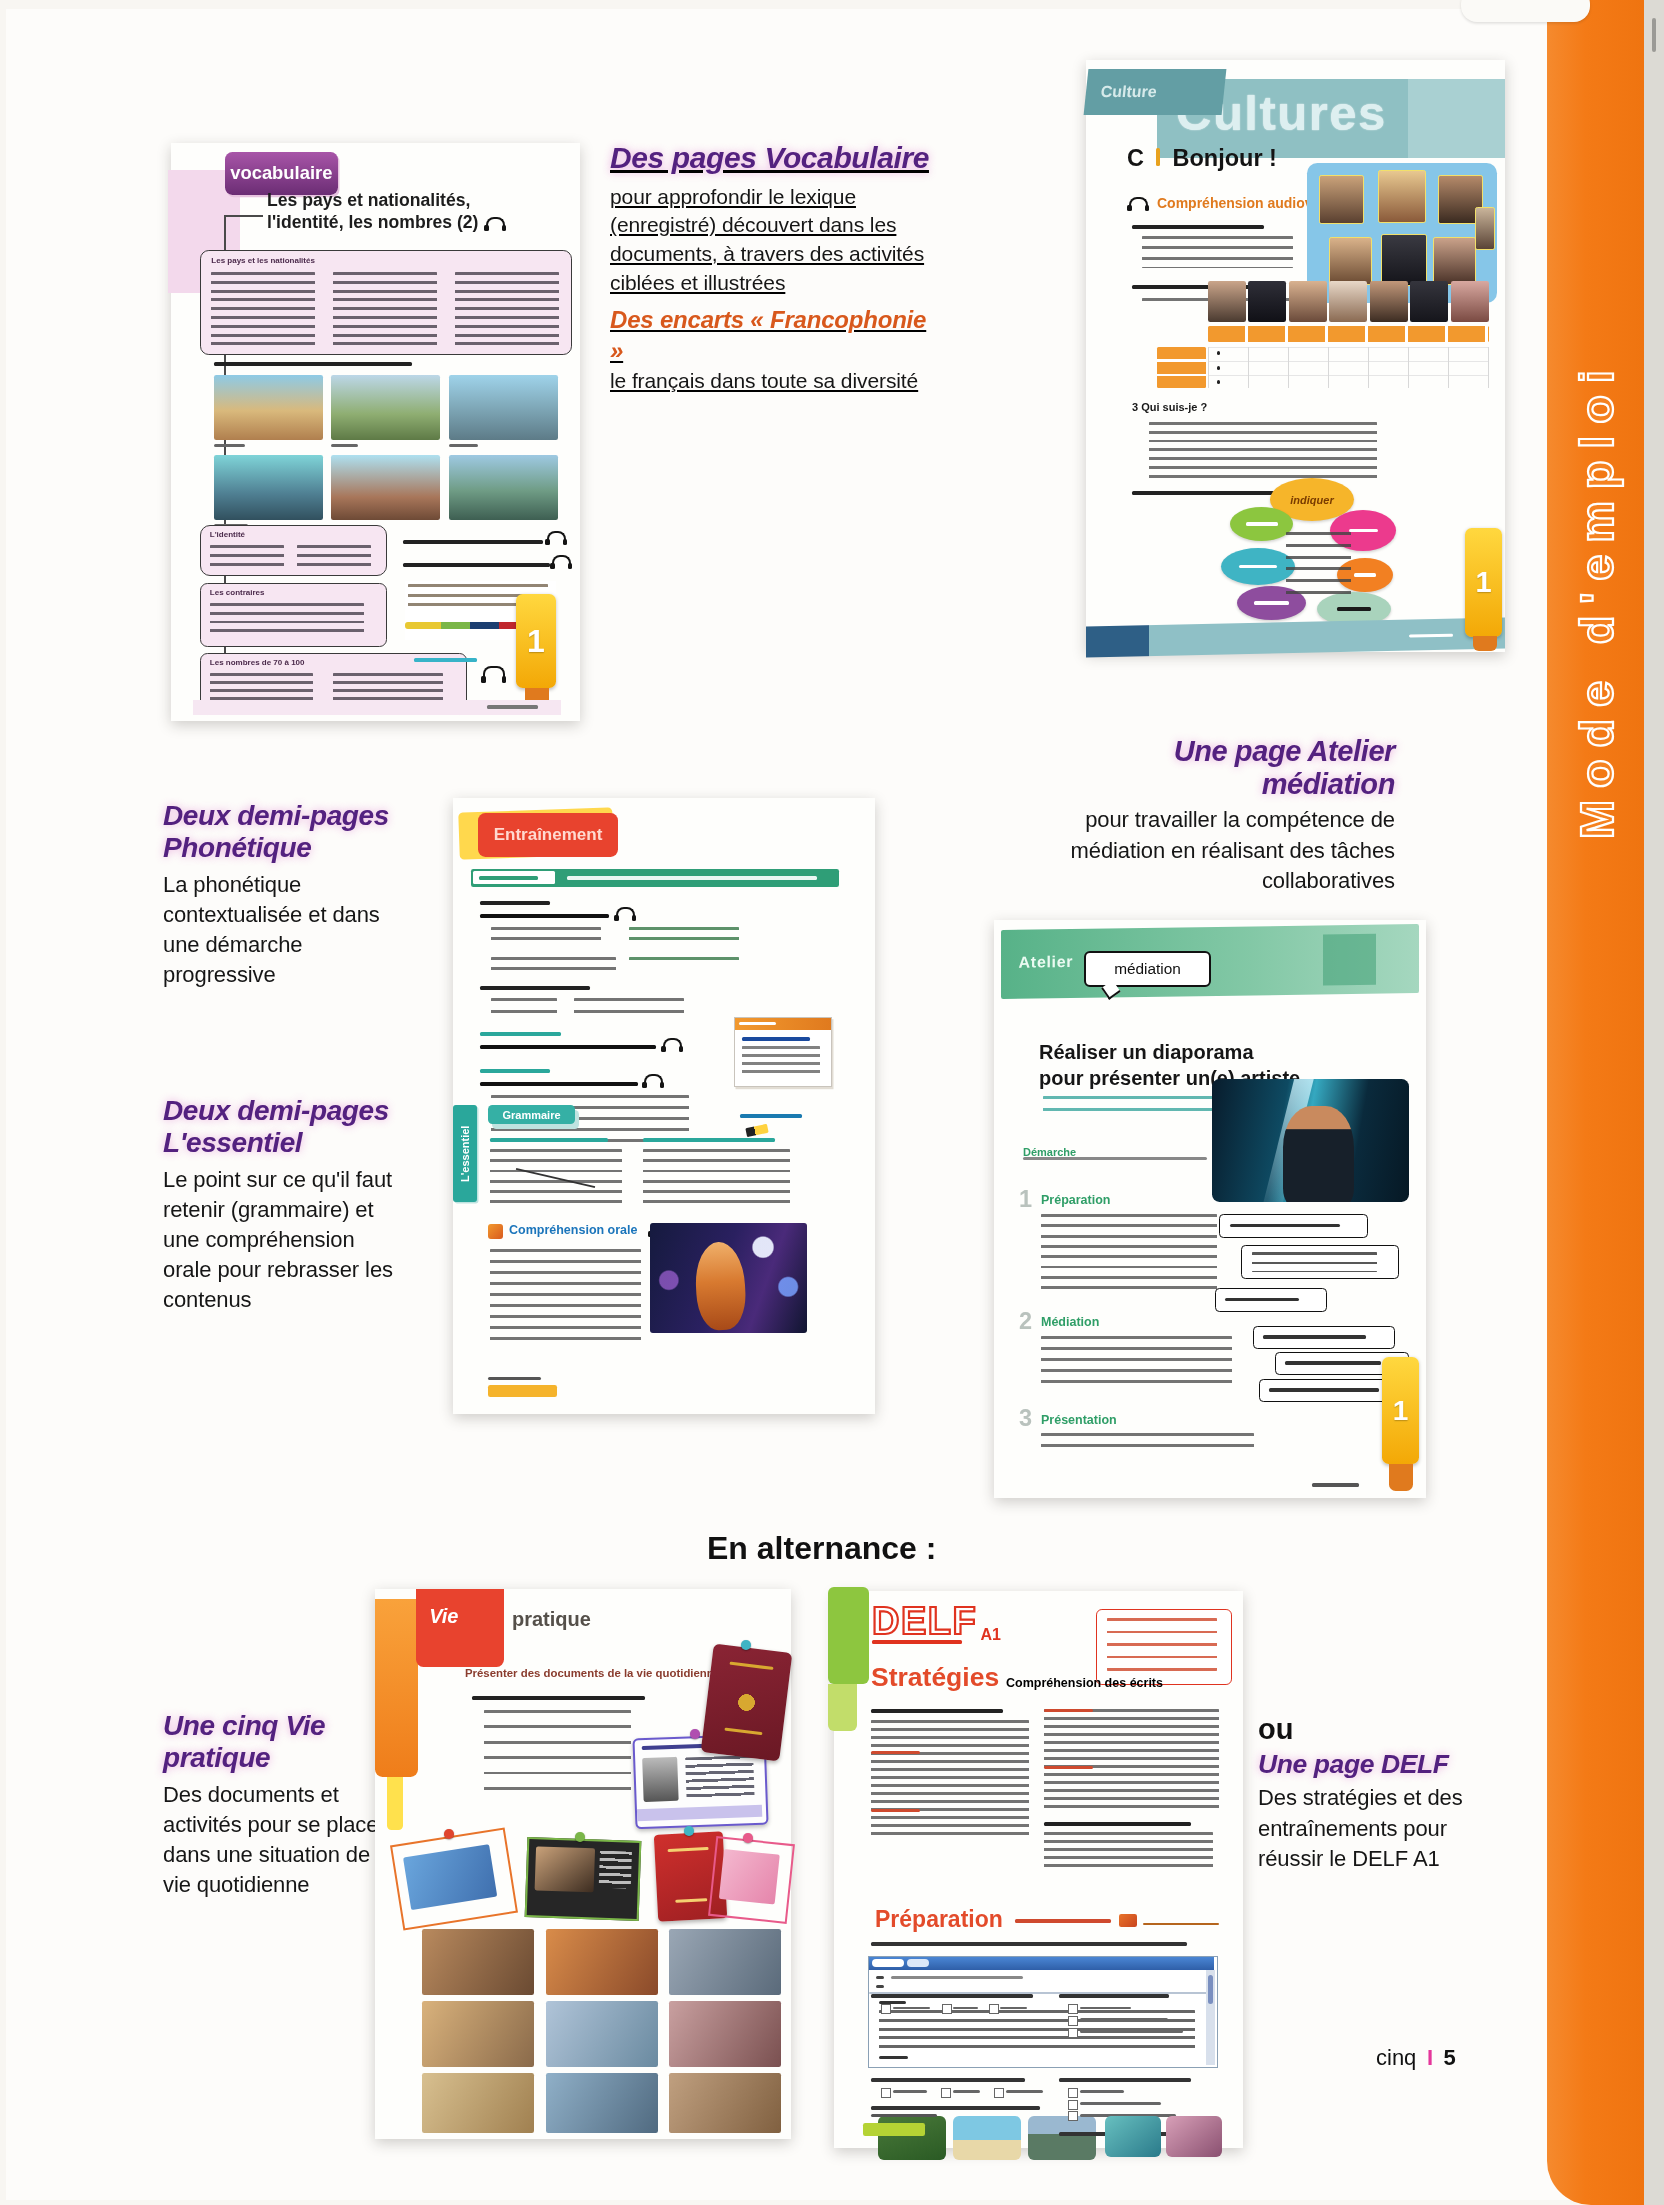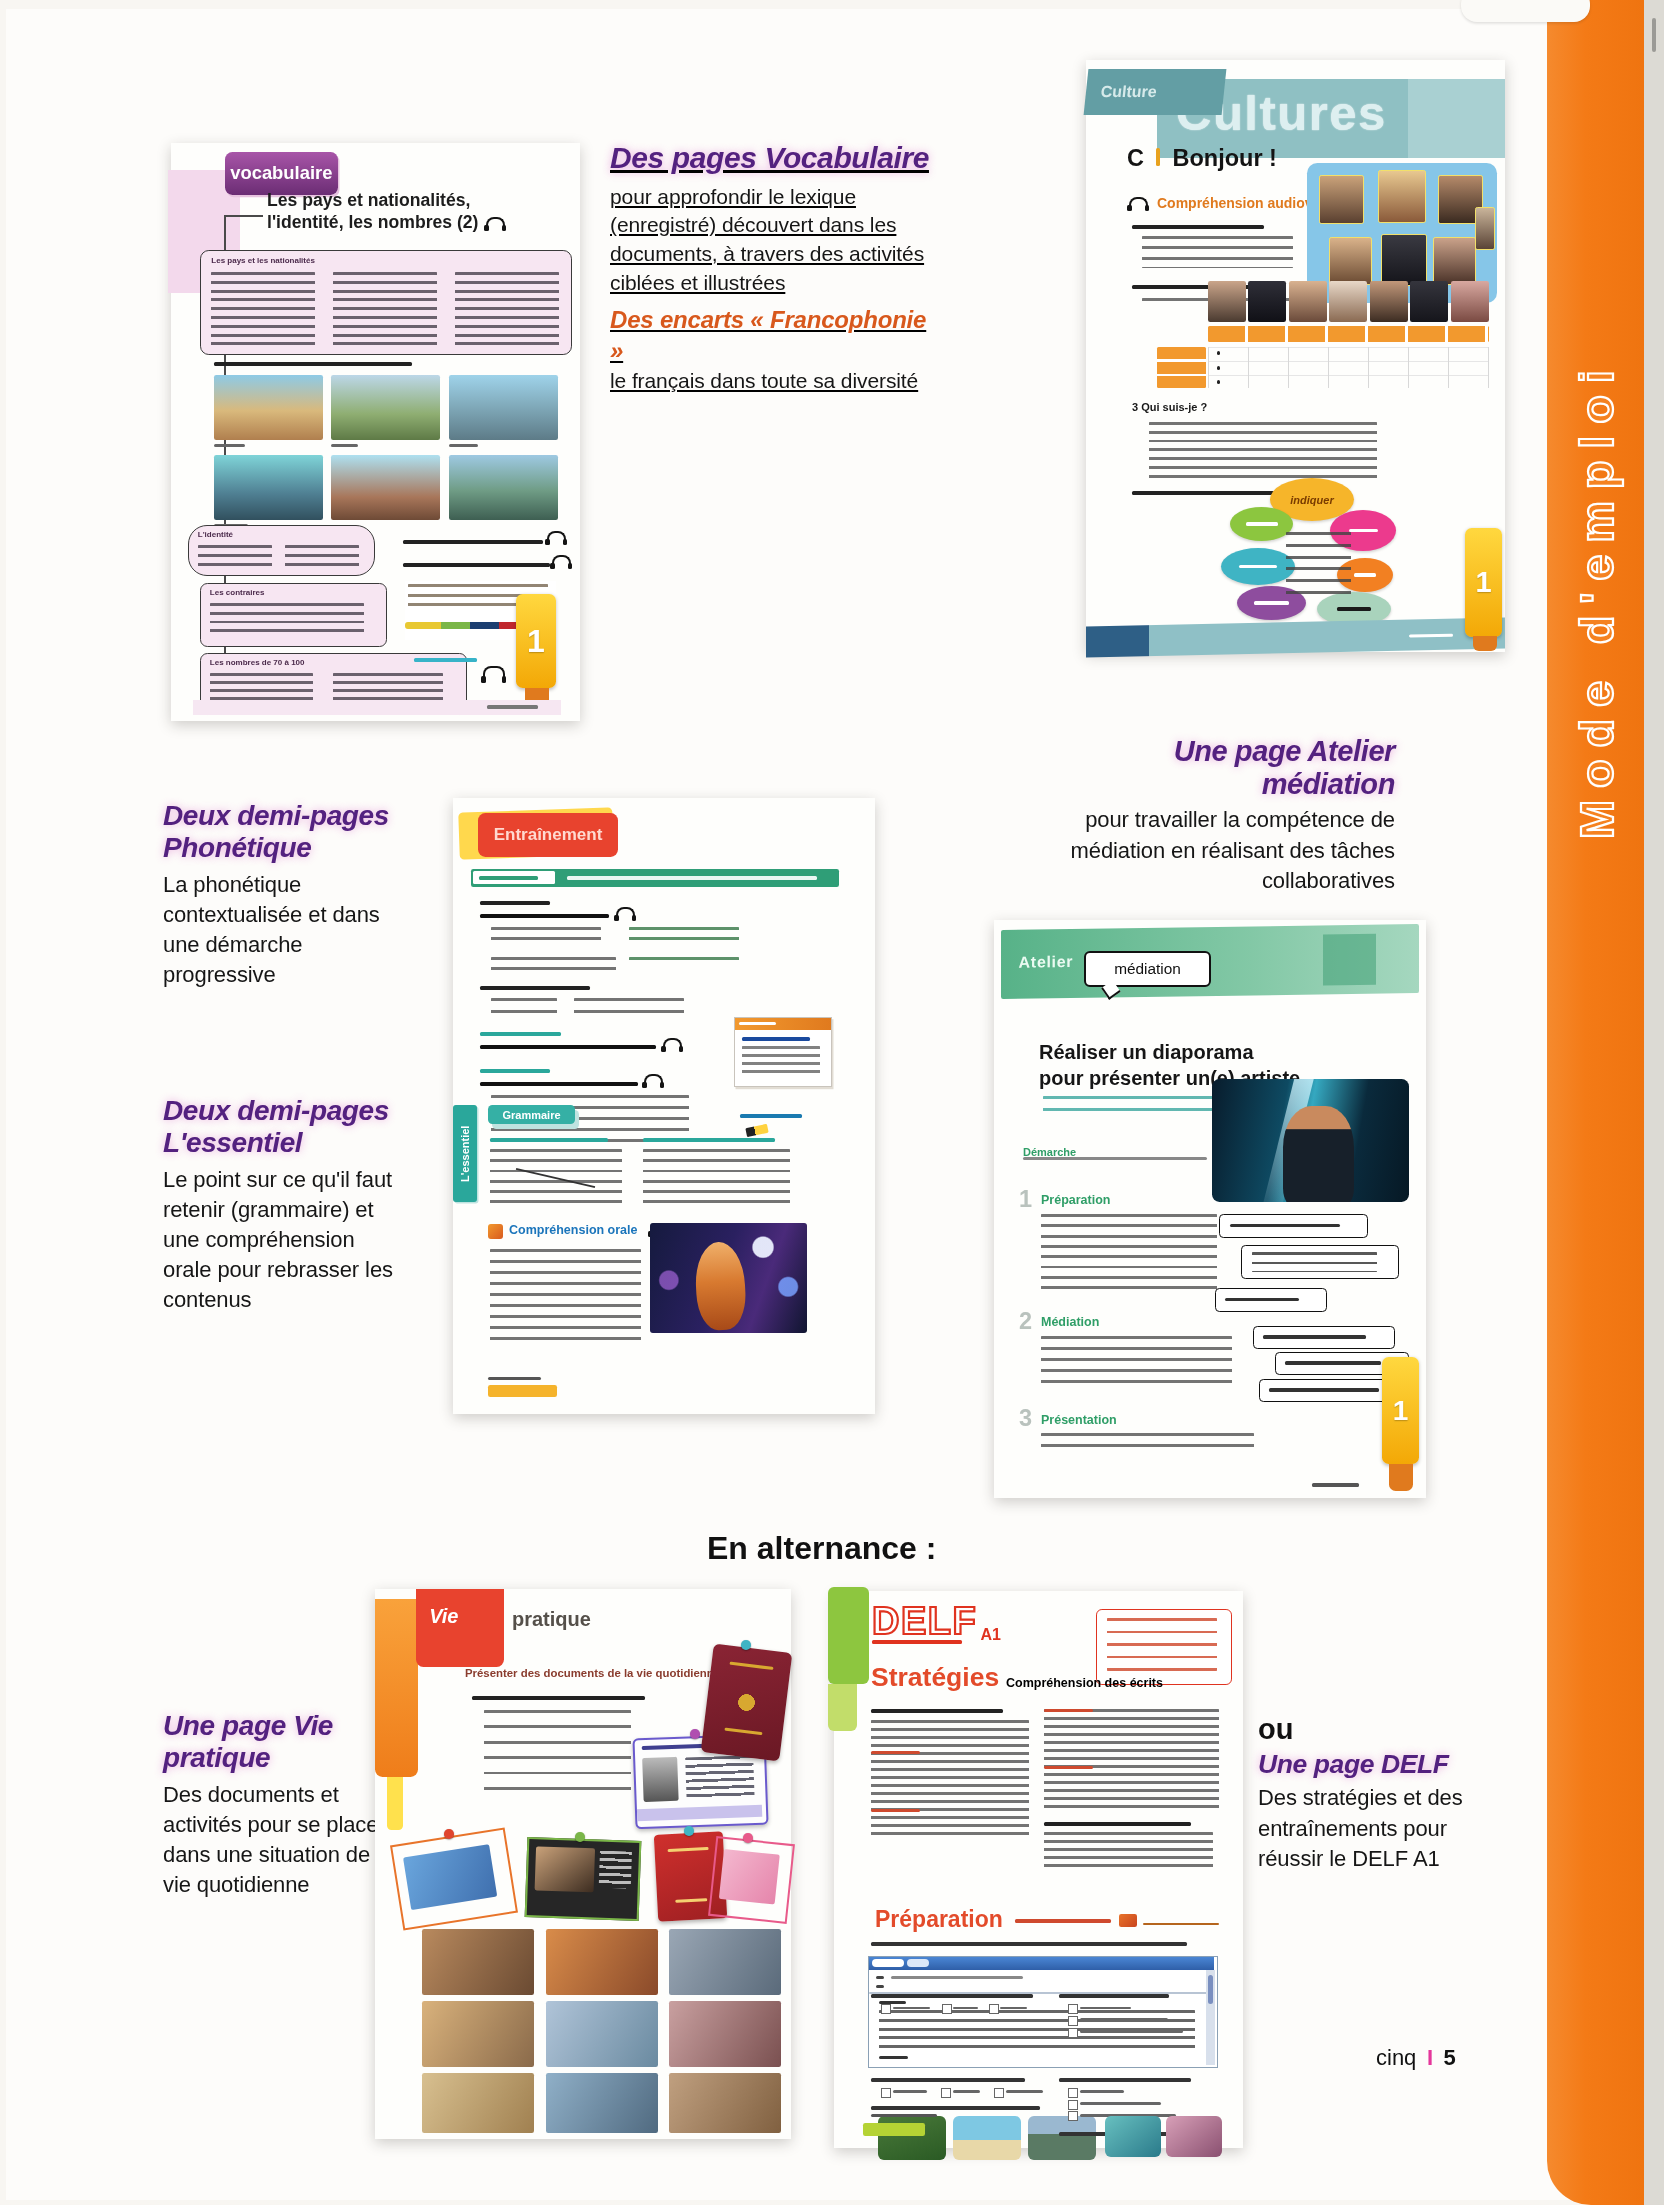--- a/index.html
+++ b/index.html
@@ -61,21 +61,21 @@
 
   <div class="c" style="left:163px;top:1095px;width:279px;">
     <div class="ph1" style="font-size:28px;">Deux demi-pages</div>
     <div class="ph1" style="font-size:28px;">L'essentiel</div>
     <div class="bd" style="font-size:22px;margin-top:5.9px;width:243px;">Le point sur ce qu'il faut retenir (grammaire) et une compréhension orale pour rebrasser les contenus</div>
   </div>
 
   <div class="c bold-black" style="left:707px;top:1530px;font-size:32px;">En alternance :</div>
 
   <div class="c" style="left:163px;top:1710px;width:279px;">
-    <div class="ph1" style="font-size:28px;">Une page Vie</div>
+    <div class="ph1" style="font-size:28px;">Une cinq Vie</div>
     <div class="ph1" style="font-size:28px;">pratique</div>
     <div class="bd" style="font-size:22px;margin-top:5.9px;width:246px;">Des documents et activités pour se placer dans une situation de la vie quotidienne</div>
   </div>
 
   <div class="c" style="left:1258px;top:1713px;width:246px;">
     <div class="bold-black" style="font-size:29px;">ou</div>
     <div class="ph1" style="font-size:26.5px;margin-top:2.9px;">Une page DELF</div>
     <div class="bd" style="font-size:22px;margin-top:4.4px;">Des stratégies et des entraînements pour réussir le DELF A1</div>
   </div>
 
@@ -112,21 +112,21 @@
     <div class="photo" style="left:43px;top:312px;width:109px;height:65px;background:linear-gradient(180deg,#7fd4d8 0%,#4f7f92 60%,#31505e 100%);"></div>
     <div class="photo" style="left:160px;top:312px;width:109px;height:65px;background:linear-gradient(180deg,#aee0f0 0%,#a8765a 65%,#6e4a36 100%);"></div>
     <div class="photo" style="left:278px;top:312px;width:109px;height:65px;background:linear-gradient(180deg,#9ec9e2 0%,#6f9c85 55%,#3e5f52 100%);"></div>
     <div class="bar" style="left:43px;top:381px;width:34px;height:2.9px;background:#666;"></div>
 
     <div class="bar" style="left:232px;top:397px;width:140px;height:3.7px;background:#222;"></div>
     <span class="hp" style="left:376px;top:388px;"></span>
     <div class="bar" style="left:232px;top:420px;width:147px;height:3.7px;background:#222;"></div>
     <span class="hp" style="left:381px;top:412px;"></span>
 
-    <div class="c" style="left:17px;top:382px;width:185px;height:49px;background:#f7e6f2;border:1.5px solid #3a3a3a;border-radius:19px;">
+    <div class="c" style="left:29px;top:382px;width:185px;height:49px;background:#f7e6f2;border:1.5px solid #3a3a3a;border-radius:10px;">
       <div class="c" style="left:8.8px;top:4.4px;font-size:8px;font-weight:700;color:#4c2b4c;">L'identité</div>
       <div class="txl" style="left:8.8px;top:19px;width:74px;height:22px;--c:#4c4450;--p:8.8px;"></div>
       <div class="txl" style="left:96px;top:19px;width:74px;height:22px;--c:#4c4450;--p:8.8px;"></div>
     </div>
     <div class="c" style="left:29px;top:440px;width:185px;height:62px;background:#f7e6f2;border:1.5px solid #3a3a3a;border-radius:7.4px;">
       <div class="c" style="left:8.8px;top:4.4px;font-size:8px;font-weight:700;color:#4c2b4c;">Les contraires</div>
       <div class="txl" style="left:8.8px;top:19px;width:154px;height:35px;--c:#4c4450;--p:8.8px;"></div>
     </div>
     <div class="c" style="left:29px;top:510px;width:265px;height:60px;background:#f7e6f2;border:1.5px solid #3a3a3a;border-radius:7.4px;">
       <div class="c" style="left:8.8px;top:4.4px;font-size:8px;font-weight:700;color:#4c2b4c;">Les nombres de 70 à 100</div>

